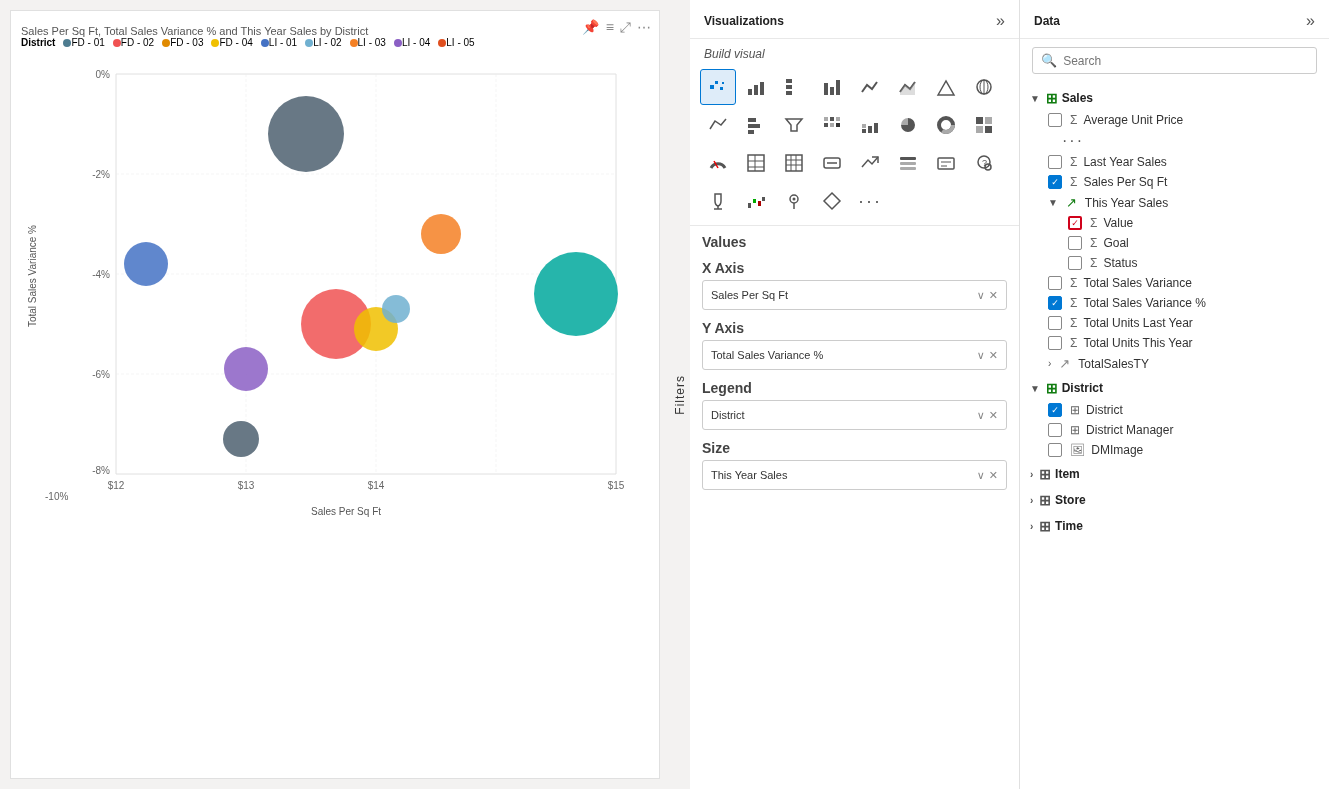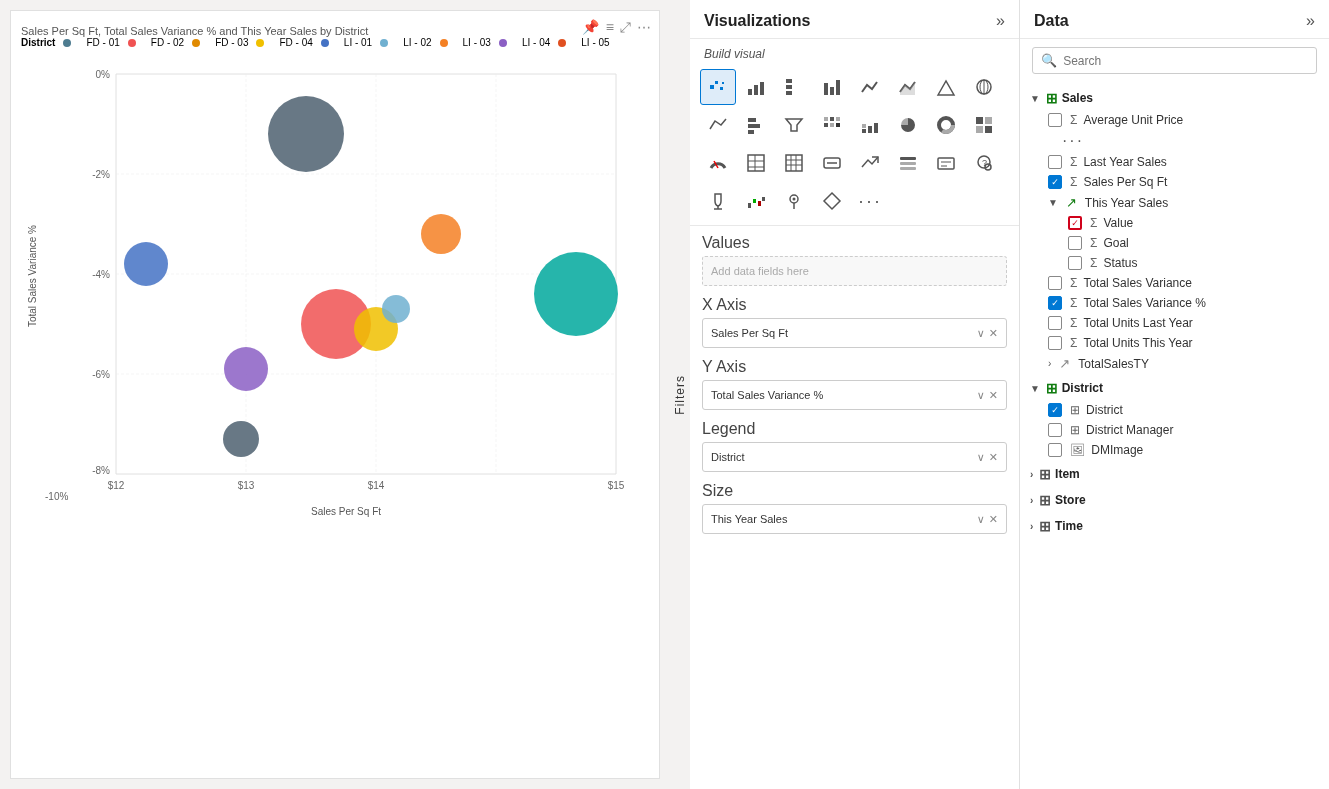--- a/index.html
+++ b/index.html
@@ -29,21 +29,21 @@
       margin-top: 4px;
     }
     .chart-legend {
       display: flex;
       flex-wrap: wrap;
       gap: 4px 8px;
       font-size: 10px;
       margin-bottom: 6px;
       align-items: center;
     }
-    .legend-item { display: flex; align-items: center; gap: 15px; }
+    .legend-item { display: flex; align-items: center; gap: 0; }
     .legend-dot { width: 8px; height: 8px; border-radius: 50%; }
     .legend-label-bold { font-weight: bold; font-size: 10px; }
     .axis-label-x {
       text-align: center;
       font-size: 10px;
       color: #555;
       margin-top: 2px;
     }
 
     
@@ -79,21 +79,21 @@
       flex-direction: column;
       overflow: hidden;
     }
     .panel-header {
       display: flex;
       justify-content: space-between;
       align-items: center;
       padding: 12px 14px 8px 14px;
       border-bottom: 1px solid #e8e8e8;
     }
-    .panel-title { font-size: 16px; font-weight: 600; color: #222; }
+    .panel-title { font-size: 12px; font-weight: 600; color: #222; }
     .panel-expand { font-size: 16px; color: #555; cursor: pointer; }
     .build-visual-label {
       padding: 8px 14px 4px 14px;
       font-size: 12px;
       color: #555;
       font-weight: 500;
       font-style: italic;
     }
 
     
@@ -122,22 +122,22 @@
     
     .field-wells {
       flex: 1;
       overflow-y: auto;
       padding: 8px 12px;
     }
     .field-well {
       margin-bottom: 10px;
     }
     .field-well-label {
-      font-size: 16px;
-      font-weight: 400;
+      font-size: 14px;
+      font-weight: 700;
       color: #444;
       margin-bottom: 4px;
     }
     .field-well-box {
       background: #f8f8f8;
       border: 1px dashed #ccc;
       border-radius: 3px;
       padding: 6px 8px;
       font-size: 11px;
       color: #666;
@@ -577,23 +577,20 @@
         </div>
         <div class="viz-icon-btn">
           <span style="font-size:18px; color:#555; letter-spacing:2px;">···</span>
         </div>
       </div>
     </div>
 
     <div class="field-wells">
       <div class="field-well">
         <div class="field-well-label">Values</div>
-        <div class="field-well-box">
-          <span style="color:#aaa; font-size:11px;">Add data fields here</span>
-        </div>
       </div>
       <div class="field-well">
         <div class="field-well-label">X Axis</div>
         <div class="field-well-box filled">
           <span>Sales Per Sq Ft</span>
           <div class="field-well-controls">
             <span>∨</span>
             <span>✕</span>
           </div>
         </div>

